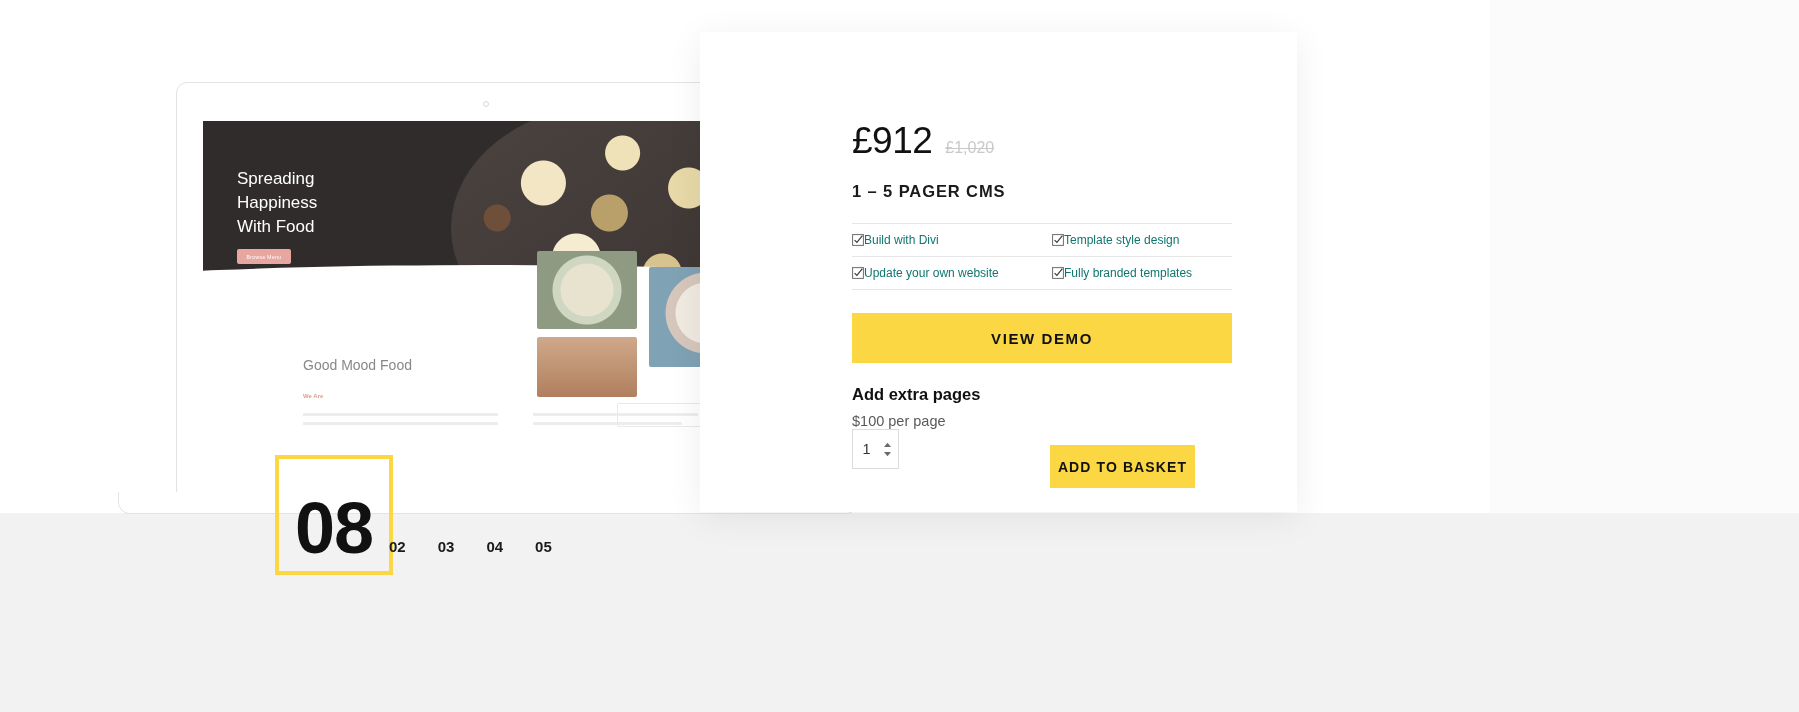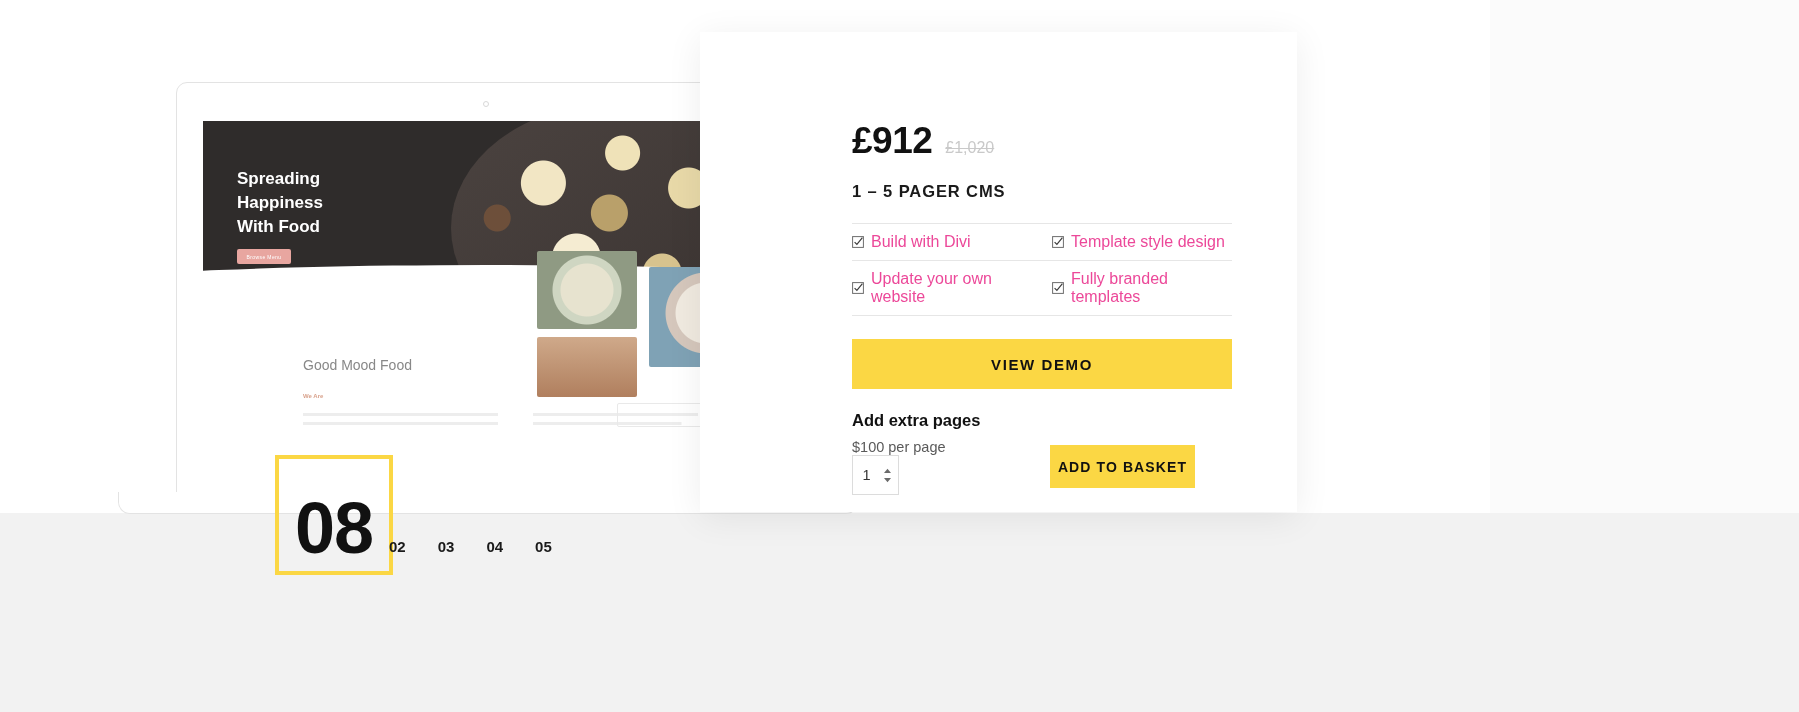--- a/index.html
+++ b/index.html
@@ -21,41 +21,41 @@
   
   .product-card{
     position:absolute;left:700px;top:32px;width:597px;height:480px;
     background:#ffffff;
     box-shadow:0 6px 34px rgba(0,0,0,0.07);
   }
   .card-inner{position:absolute;left:152px;top:88px;width:380px;}
 
   .price-row{display:flex;align-items:baseline;gap:13px;}
   .price-current{
-    font-size:37px;font-weight:bold;color:#111111;letter-spacing:-0.5px;
+    font-size:37px;font-weight:normal;color:#111111;letter-spacing:-0.5px;
   }
   .price-old{
     font-size:16px;color:#c9c9c9;text-decoration:line-through;font-weight:normal;
   }
   .product-title{
     margin-top:20px;font-size:16.5px;font-weight:bold;color:#1a1a1a;
     letter-spacing:0.9px;
   }
   
   .features{
     margin-top:22px;width:380px;
     border-top:1px solid #e6e6e6;
   }
   .feature-row{display:flex;}
   .feature-cell{
     width:190px;box-sizing:border-box;
     padding:9px 0 9px 0;
     border-bottom:1px solid #e6e6e6;
-    display:flex;align-items:center;gap:7px;
-    font-size:16px;color:#ec4899;
+    display:flex;align-items:center;
+    font-size:12px;color:#0f766e;
   }
   .feature-cell:first-child{padding-right:10px;}
   .feature-cell:last-child{padding-left:10px;}
   .chk{
     display:inline-block;width:12px;height:12px;position:relative;flex:none;
   }
   .chk svg{display:block;}
 
   .btn-demo{
     margin-top:23px;width:380px;height:50px;
@@ -128,21 +128,21 @@
       linear-gradient(145deg,#4b4340,#3a3331);
   }
   .hero-wave{
     position:absolute;left:0;bottom:-4px;width:568px;height:60px;
     background:#ffffff;
     border-radius:100% 100% 0 0 / 100% 100% 0 0;
     transform:scaleX(1.7);
   }
   .hero-txt{
     position:absolute;left:34px;top:46px;color:#ffffff;
-    font-size:17px;line-height:24px;font-weight:bold;
+    font-size:17px;line-height:24px;font-weight:normal;
   }
   .hero-btn{
     position:absolute;left:34px;top:128px;width:54px;height:15px;
     background:#e8a6a0;border-radius:2px;
     font-size:5px;color:#ffffff;display:flex;align-items:center;
     justify-content:center;letter-spacing:.4px;
   }
   .sec-title{
     position:absolute;left:100px;top:236px;font-size:14px;color:#888888;
   }

